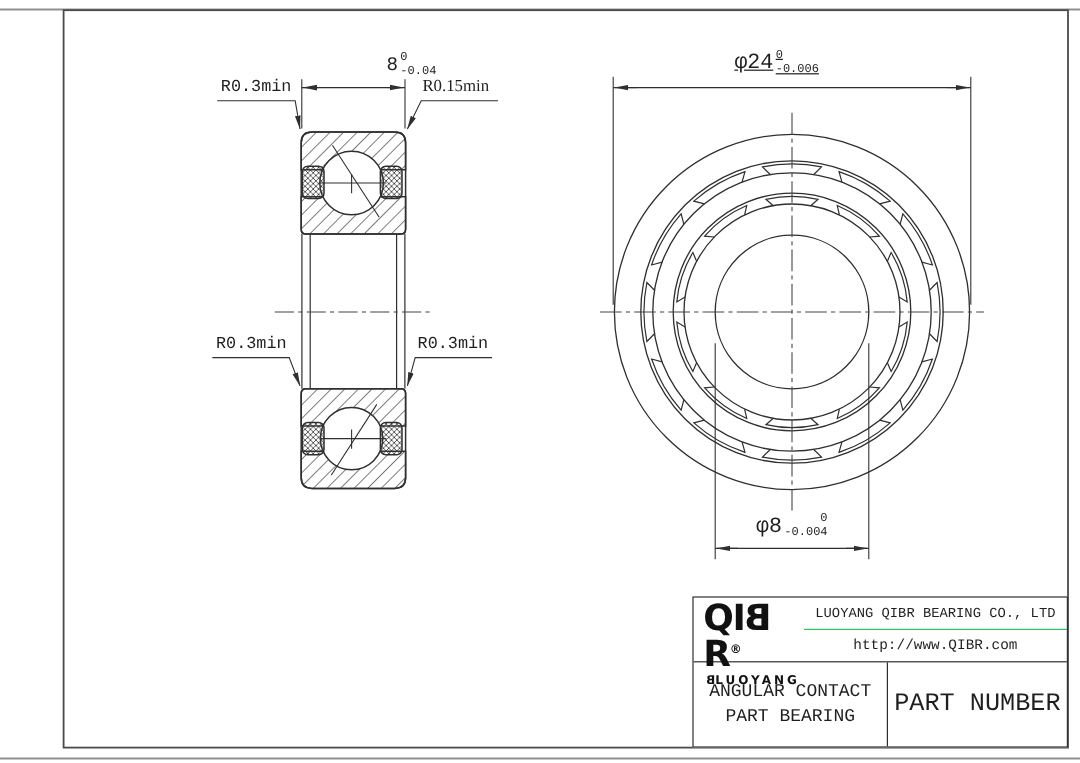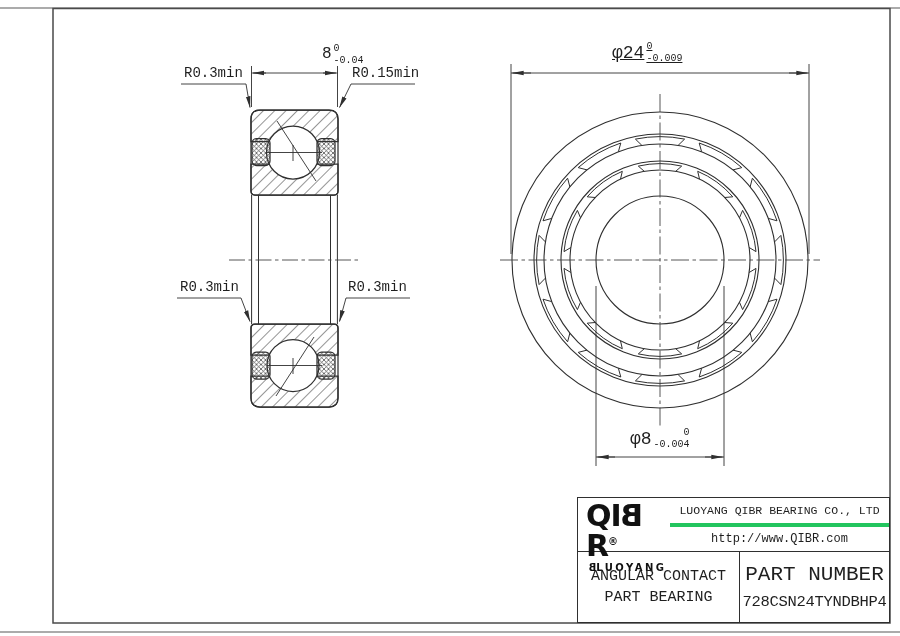--- a/index.html
+++ b/index.html
@@ -18,21 +18,21 @@
   #logo-cell{width:92px;padding:3px 0 0 8px;box-sizing:border-box;}
   .logo-main{font-family:"DejaVu Sans", sans-serif;font-weight:bold;font-size:30px;
              line-height:1;letter-spacing:-1px;color:#111;}
   .logo-reg{font-family:"DejaVu Sans", sans-serif;font-size:10px;vertical-align:super;
             font-weight:bold;letter-spacing:0;}
   .logo-sub{font-family:"DejaVu Sans", sans-serif;font-weight:bold;font-size:10px;
             letter-spacing:2.5px;color:#111;margin-top:1px;}
   .flip{display:inline-block;transform:scaleX(-1);}
   #company-cell{flex:1;display:flex;flex-direction:column;}
   #company-line1{flex:1;display:flex;align-items:center;justify-content:center;
-                 font-size:11.5px;border-bottom:4px solid #22c55e;}
+                 font-size:11.5px;border-bottom:1px solid #22c55e;}
   #company-line2{flex:1;display:flex;align-items:center;justify-content:center;font-size:12px;}
   #tb-bottom{display:flex;height:70px;border-top:1.4px solid #2f2f2f;}
   #type-cell{width:162px;border-right:1.4px solid #2f2f2f;box-sizing:border-box;
              display:flex;flex-direction:column;align-items:center;justify-content:center;gap:4px;
              font-size:15px;}
   #pn-cell{flex:1;display:flex;flex-direction:column;align-items:center;justify-content:center;gap:7px;}
   #pn-label{font-size:21px;}
   #pn-value{font-size:15.5px;letter-spacing:-0.3px;}
 </style>
 </head>
@@ -158,34 +158,34 @@
     <span class="tolstack">
       <span>0</span>
       <span>-0.04</span>
     </span>
   </div>
 
   <div class="dimtext" style="left:612px;top:44px;text-decoration:underline;">
     <span class="dimmain">φ24</span>
     <span class="tolstack">
       <span>0</span>
-      <span>-0.009</span>
+      <span>-0.006</span>
     </span>
   </div>
 
   <div class="dimtext" style="left:630px;top:430px;text-align:right;">
     <span class="dimmain">φ8</span>
     <span class="tolstack">
       <span>0</span>
       <span>-0.004</span>
     </span>
   </div>
 
   <div class="rlabel" style="left:184px;top:66px;">R0.3min</div>
-  <div class="rlabel" style="left:352px;top:66px;">R0.15min</div>
+  <div class="rlabel" style="left:352px;top:66px;font-family:Liberation Serif, serif;">R0.15min</div>
   <div class="rlabel" style="left:180px;top:280px;">R0.3min</div>
   <div class="rlabel" style="left:348px;top:280px;">R0.3min</div>
 
   <div id="titleblock">
     <div id="tb-top">
       <div id="logo-cell">
         <div class="logo-main"><span>Q</span><span>I</span><span class="flip">B</span><span>R</span><span class="logo-reg">®</span></div>
         <div class="logo-sub"><span class="flip">B</span><span>LUOYANG</span></div>
       </div>
       <div id="company-cell">
@@ -193,18 +193,17 @@
         <div id="company-line2">http://www.QIBR.com</div>
       </div>
     </div>
     <div id="tb-bottom">
       <div id="type-cell">
         <div>ANGULAR CONTACT</div>
         <div>PART BEARING</div>
       </div>
       <div id="pn-cell">
         <div id="pn-label">PART NUMBER</div>
-        <div id="pn-value">728CSN24TYNDBHP4</div>
       </div>
     </div>
   </div>
 
 </div>
 
 </body></html>

